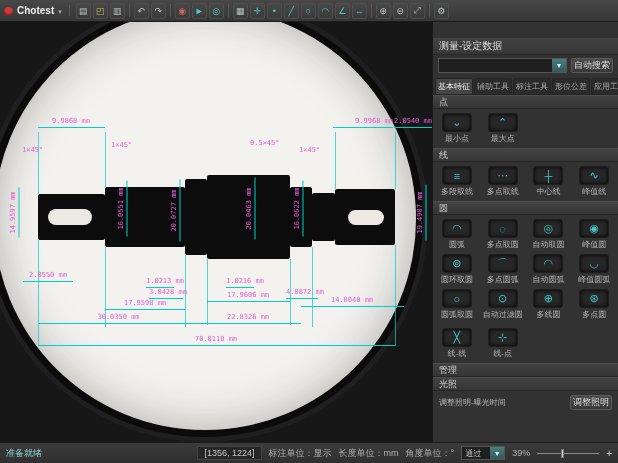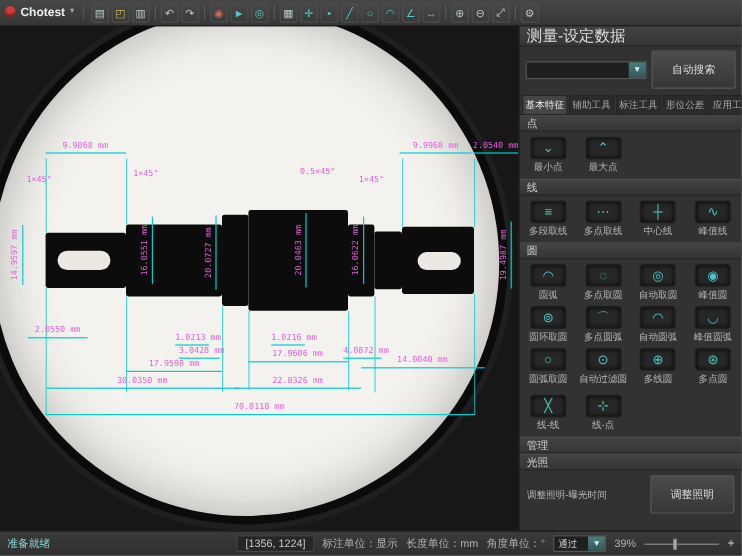--- a/index.html
+++ b/index.html
@@ -3,21 +3,21 @@
 <meta charset="utf-8">
 <style>
   *{margin:0;padding:0;box-sizing:border-box;}
   html,body{width:618px;height:463px;overflow:hidden;background:#222;
     font-family:"Liberation Sans",sans-serif;}
   #app{width:618px;height:463px;display:flex;flex-direction:column;background:#2e2e2e;}
 
   
   #toolbar{height:22px;background:linear-gradient(#474747,#363636);display:flex;align-items:center;
     padding:0 4px;gap:2px;border-bottom:1px solid #1c1c1c;flex:0 0 22px;}
-  .logo{display:flex;align-items:flex-start;gap:4px;color:#eee;font-size:10px;font-weight:bold;
+  .logo{display:flex;align-items:flex-end;gap:4px;color:#eee;font-size:10px;font-weight:bold;
     padding-right:7px;border-right:1px solid #555;margin-right:4px;}
   .logo .dot{width:9px;height:9px;border-radius:50%;background:#d43b3b;box-shadow:inset 0 -2px 2px #7d1f1f;}
   .logo .arrow{font-size:7px;color:#aaa;font-weight:normal;}
   .tbi{width:15px;height:16px;display:inline-flex;align-items:center;justify-content:center;
     font-size:9px;color:#b9c4c4;background:linear-gradient(#484848,#3a3a3a);
     border:1px solid #4e4e4e;border-radius:2px;cursor:default;}
   .tb-sep{width:1px;height:13px;background:#575757;margin:0 2px;}
 
   
   #main{flex:1;display:flex;min-height:0;}
@@ -31,27 +31,27 @@
   .dim{position:absolute;color:#e45fd8;font:7px "DejaVu Sans Mono",monospace;line-height:9px;
     text-align:center;white-space:nowrap;}
   .dim.h{border-bottom:1px solid #00cdcd;padding-bottom:1px;}
   .dim.v{border-bottom:1px solid #00cdcd;padding-bottom:1px;transform:rotate(-90deg);}
   .dim.n{color:#e45fd8;}
 
   
   #panel{flex:1;background:#323232;border-left:1px solid #1a1a1a;display:flex;flex-direction:column;
     color:#ccc;overflow:hidden;}
   .panel-header{height:17px;background:linear-gradient(#424242,#363636);border-bottom:1px solid #272727;
-    color:#ddd;font-size:13px;display:flex;align-items:center;padding:0 6px;flex:0 0 17px;}
+    color:#ddd;font-size:10px;display:flex;align-items:center;padding:0 6px;flex:0 0 17px;margin-top:16px;}
   .search-row{display:flex;gap:4px;padding:3px 5px;align-items:center;flex:0 0 21px;}
   .combo{flex:1;height:15px;background:#1f1f1f;border:1px solid #555;position:relative;}
   .combo-arrow{position:absolute;right:0;top:0;width:14px;height:100%;background:linear-gradient(#4d7d7d,#32585a);
     color:#d6f3f3;font-size:7px;display:flex;align-items:center;justify-content:center;}
   .btn{background:linear-gradient(#4b4b4b,#373737);border:1px solid #5b5b5b;color:#ddd;font-size:9px;
-    border-radius:2px;height:32px;padding:0 16px;font-family:inherit;white-space:nowrap;}
+    border-radius:2px;height:15px;padding:0 2px;font-family:inherit;white-space:nowrap;}
   #tabs{display:flex;border-bottom:1px solid #252525;padding:2px 2px 0;gap:1px;flex:0 0 17px;text-align:center;}
   .tab{font-size:8px;color:#a8a8a8;padding:2px 2px;background:#2b2b2b;border:1px solid #242424;
     border-bottom:none;border-radius:2px 2px 0 0;white-space:nowrap;}
   .tab.active{background:#454545;color:#f0f0f0;}
   .sec-header{height:14px;background:linear-gradient(#434343,#353535);border-top:1px solid #4d4d4d;
     border-bottom:1px solid #262626;display:flex;align-items:center;padding:0 6px;color:#cfcfcf;font-size:9px;}
   .tool-grid{display:flex;flex-wrap:wrap;padding:2px 1px;}
   .tool{width:25%;text-align:center;padding:2px 0 2px;cursor:default;}
   .tool .ic{width:30px;height:19px;margin:0 auto 1px;background:#272727;border:1px solid #1e1e1e;
     border-radius:3px;color:#45c8c8;font-size:11px;display:flex;align-items:center;justify-content:center;
@@ -136,21 +136,21 @@
           <div class="ext" style="left: 335px; top: 110px; height: 57px;"></div>
           <div class="ext" style="left: 395px; top: 110px; height: 57px;"></div>
           <div class="ext" style="left: 38px; top: 218px; height: 106px;"></div>
           <div class="ext" style="left: 105px; top: 225px; height: 80px;"></div>
           <div class="ext" style="left: 185px; top: 233px; height: 72px;"></div>
           <div class="ext" style="left: 207px; top: 237px; height: 66px;"></div>
           <div class="ext" style="left: 290px; top: 237px; height: 66px;"></div>
           <div class="ext" style="left: 312px; top: 225px; height: 80px;"></div>
           <div class="ext" style="left: 395px; top: 223px; height: 101px;"></div>
           <div class="dim h" style="left: 37.5px; top: 95px; width: 67px;">9.9868 mm</div>
-          <div class="dim h" style="left: 333px; top: 95px; width: 60px;">9.9968 mm</div>
+          <div class="dim h" style="left: 333px; top: 95px; width: 60px; text-align: right;">9.9968 mm</div>
           <div class="dim h" style="left: 394px; top: 95px; width: 38px;">2.0540 mm</div>
           <div class="dim n" style="left: 22px; top: 124px;">1×45°</div>
           <div class="dim n" style="left: 111px; top: 119px;">1×45°</div>
           <div class="dim n" style="left: 250px; top: 117px;">0.5×45°</div>
           <div class="dim n" style="left: 299px; top: 124px;">1×45°</div>
           <div class="dim v" style="left: -11px; top: 185px; width: 50px;">14.9597 mm</div>
           <div class="dim v" style="left: 94px; top: 181px; width: 56px;">16.0551 mm</div>
           <div class="dim v" style="left: 144px; top: 183px; width: 62px;">20.0727 mm</div>
           <div class="dim v" style="left: 219px; top: 181px; width: 62px;">20.0463 mm</div>
           <div class="dim v" style="left: 270px; top: 181px; width: 56px;">16.0622 mm</div>

